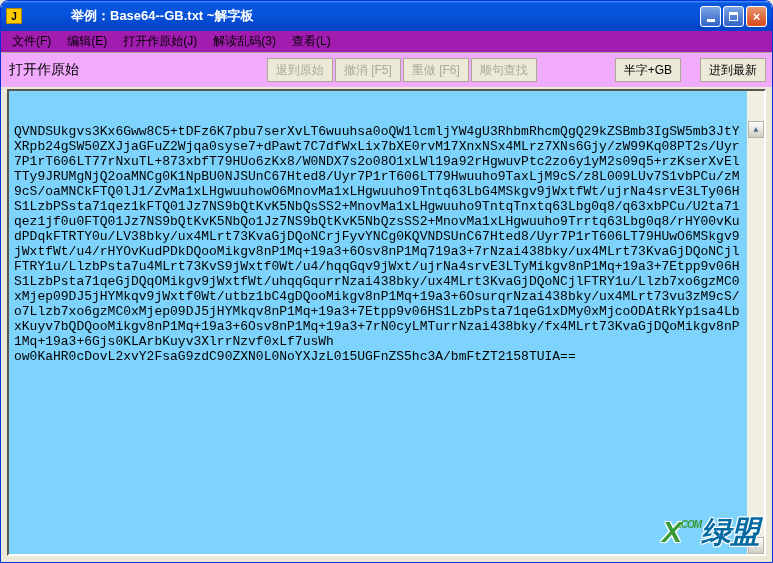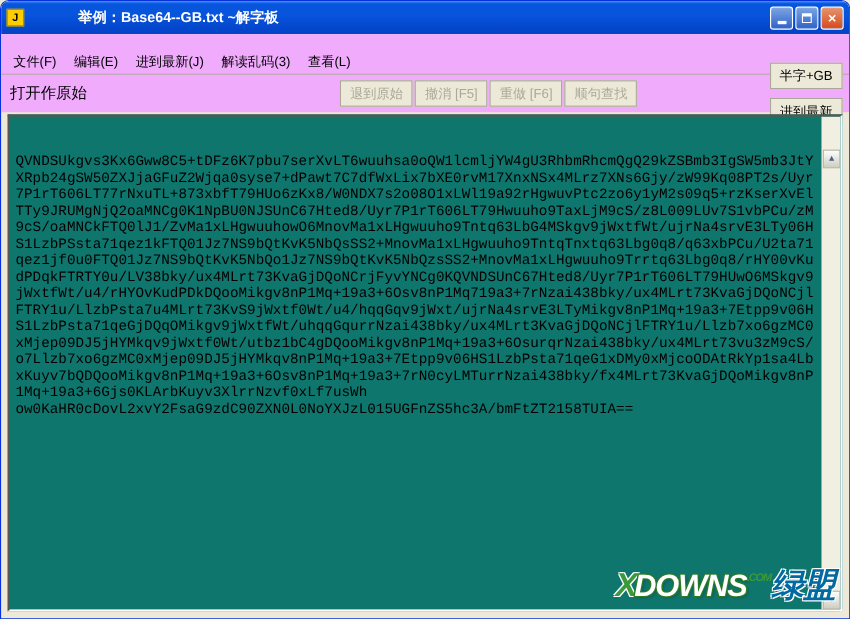--- a/index.html
+++ b/index.html
@@ -59,24 +59,24 @@
   font-weight: bold;
   color: #fff;
   box-shadow: inset 0 0 1px rgba(255,255,255,0.5);
 }
 .win-min, .win-max { background: linear-gradient(to bottom, #7ba4e3, #2f62c8); }
 .win-close { background: linear-gradient(to bottom, #e5956e, #d6491b); }
 .win-min span { width: 8px; height: 3px; background: #fff; margin-top: 8px; }
 .win-max span { width: 9px; height: 9px; border: 1px solid #fff; border-top-width: 3px; }
 .win-close { font-size: 13px; }
 .menubar {
-  height: 37px;
-  background: #f0abfc;
-  display: flex;
-  align-items: flex-end;
+  height: 22px;
+  background: #a21caf;
+  display: flex;
+  align-items: flex-start;
   padding: 0 3px;
   border-bottom: 1px solid #aca899;
 }
 .menu-item {
   padding: 2px 8px;
   cursor: default;
 }
 .toolbar-row {
   height: 34px;
   background: #f0abfc;
@@ -94,25 +94,25 @@
   font-size: 12px;
   font-family: inherit;
   display: flex;
   align-items: center;
   justify-content: center;
   cursor: default;
   white-space: nowrap;
 }
 .btn.disabled { color: #aca899; }
 .btn-group-left { display: flex; gap: 2px; margin-left: 110px;}
-.btn-group-right { display: flex; gap: 8px; margin-left: auto; flex-direction: column;}
+.btn-group-right { display: flex; gap: 19px; margin-left: auto;}
 .content-frame {
   flex: 1;
   margin: 2px 6px 6px 6px;
-  background: #0f766e;
+  background: #7dd3fc;
   border: 2px inset #fff;
   border-top-color: #aca899;
   border-left-color: #aca899;
   padding: 3px 5px;
   font-family: "Courier New", Consolas, monospace;
   font-size: 13px;
   line-height: 15px;
   white-space: pre-wrap;
   word-break: break-all;
   overflow: hidden;
@@ -171,21 +171,21 @@
       <div class="win-btn win-max">
           <span></span>
         </div>
       <div class="win-btn win-close">×</div>
     </div>
   </div>
 
   <div class="menubar">
     <div class="menu-item">文件(F)</div>
     <div class="menu-item">编辑(E)</div>
-    <div class="menu-item">进到最新(J)</div>
+    <div class="menu-item">打开作原始(J)</div>
     <div class="menu-item">解读乱码(3)</div>
     <div class="menu-item">查看(L)</div>
   </div>
 
   <div class="toolbar-row">
     <span class="lbl">打开作原始</span>
     <div class="btn-group-left">
       <button class="btn disabled">退到原始</button>
       <button class="btn disabled">撤消 [F5]</button>
       <button class="btn disabled">重做 [F6]</button>
@@ -202,16 +202,15 @@
 ow0KaHR0cDovL2xvY2FsaG9zdC90ZXN0L0NoYXJzL015UGFnZS5hc3A/bmFtZT2158TUIA==</div>
     <div class="scrollbar-v">
       <div class="sb-btn">▲</div>
       <div class="sb-btn bottom">▼</div>
     </div>
   </div>
 </div>
 
 <div class="watermark">
   <span class="x">X</span>
-  <span>DOWNS</span>
   <span class="dot">.COM</span>
   <span class="cn">绿盟</span>
 </div>
 
 </body></html>

